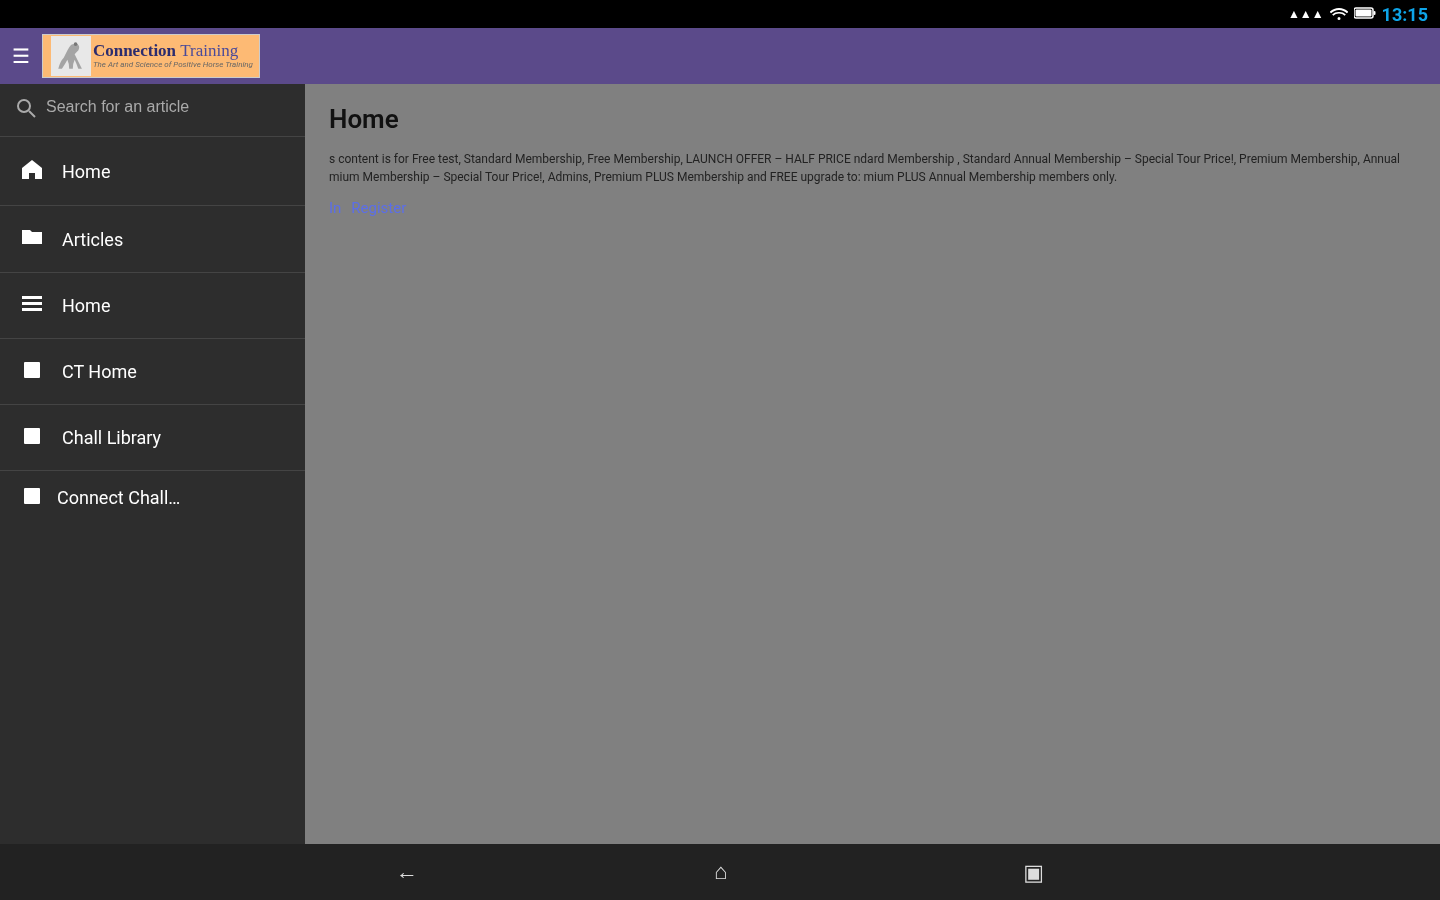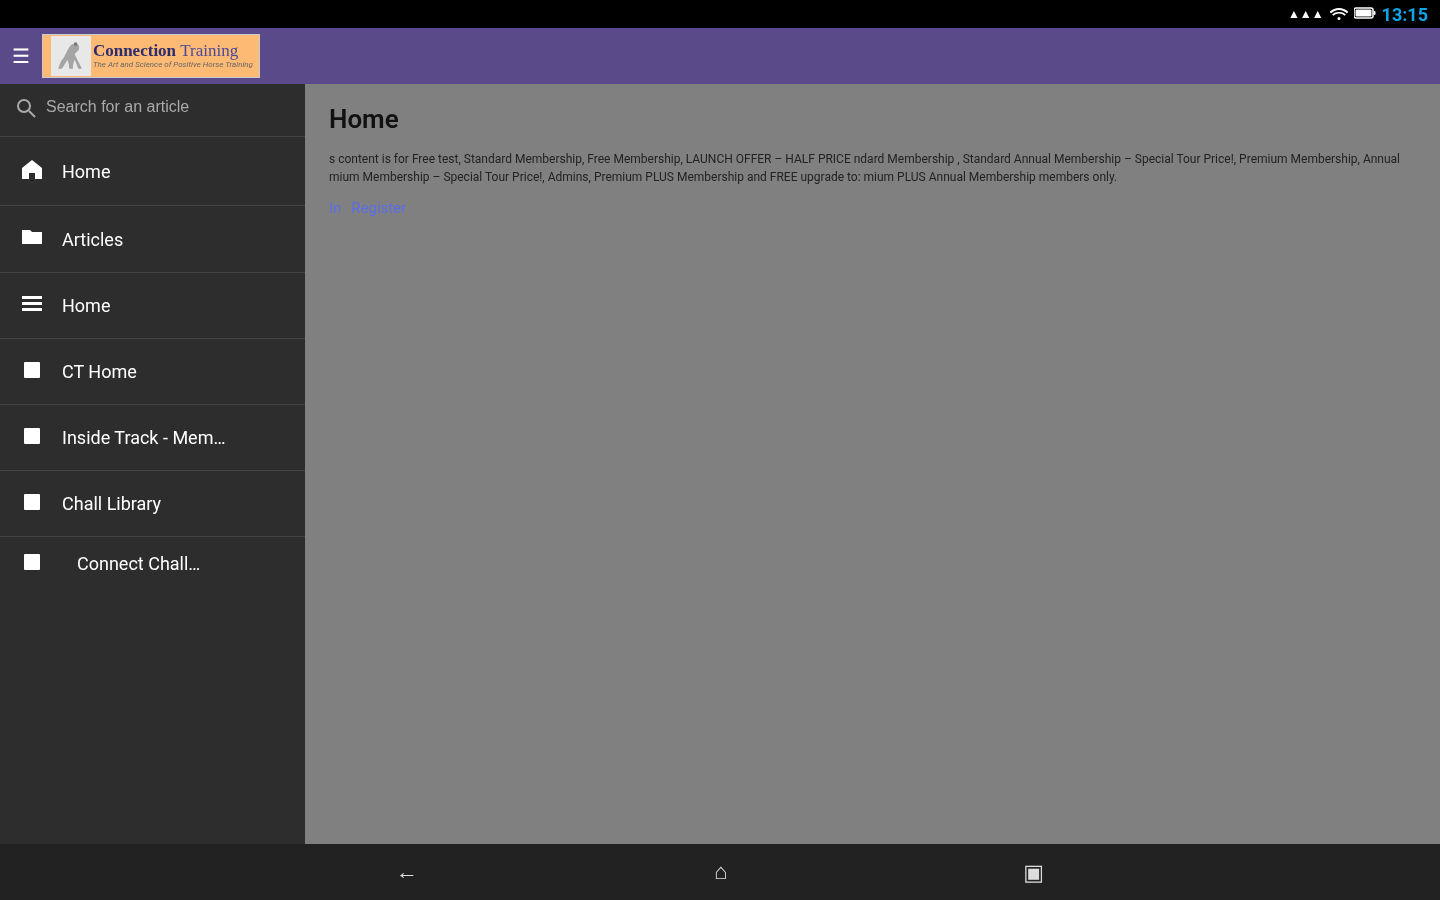--- a/index.html
+++ b/index.html
@@ -211,21 +211,21 @@
       font-size: 8px;
       color: #666;
       font-style: italic;
     }
 
     
     .nav-item-partial {
       display: flex;
       align-items: flex-end;
       padding: 16px 20px 8px 20px;
-      gap: 33px;
+      gap: 13px;
       overflow: hidden;
     }
   </style>
 </head>
 <body>
 
 <div class="status-bar">
   <div class="status-bar-icons">
     <span class="signal-icon">▲▲▲</span>
     <span class="wifi-icon">
@@ -308,28 +308,20 @@
     <div class="nav-item">
       <span class="nav-icon">
         <svg width="16" height="16" viewBox="0 0 16 16" fill="white">
           <rect x="0" y="0" width="16" height="16" rx="1"></rect>
         </svg>
       </span>
       <span class="nav-label">CT Home</span>
     </div>
 
 
-    <div class="nav-item">
-      <span class="nav-icon">
-        <svg width="16" height="16" viewBox="0 0 16 16" fill="white">
-          <rect x="0" y="0" width="16" height="16" rx="1"></rect>
-        </svg>
-      </span>
-      <span class="nav-label">Inside Track - Mem…</span>
-    </div>
 
 
     <div class="nav-item">
       <span class="nav-icon">
         <svg width="16" height="16" viewBox="0 0 16 16" fill="white">
           <rect x="0" y="0" width="16" height="16" rx="1"></rect>
         </svg>
       </span>
       <span class="nav-label">Chall Library</span>
     </div>

